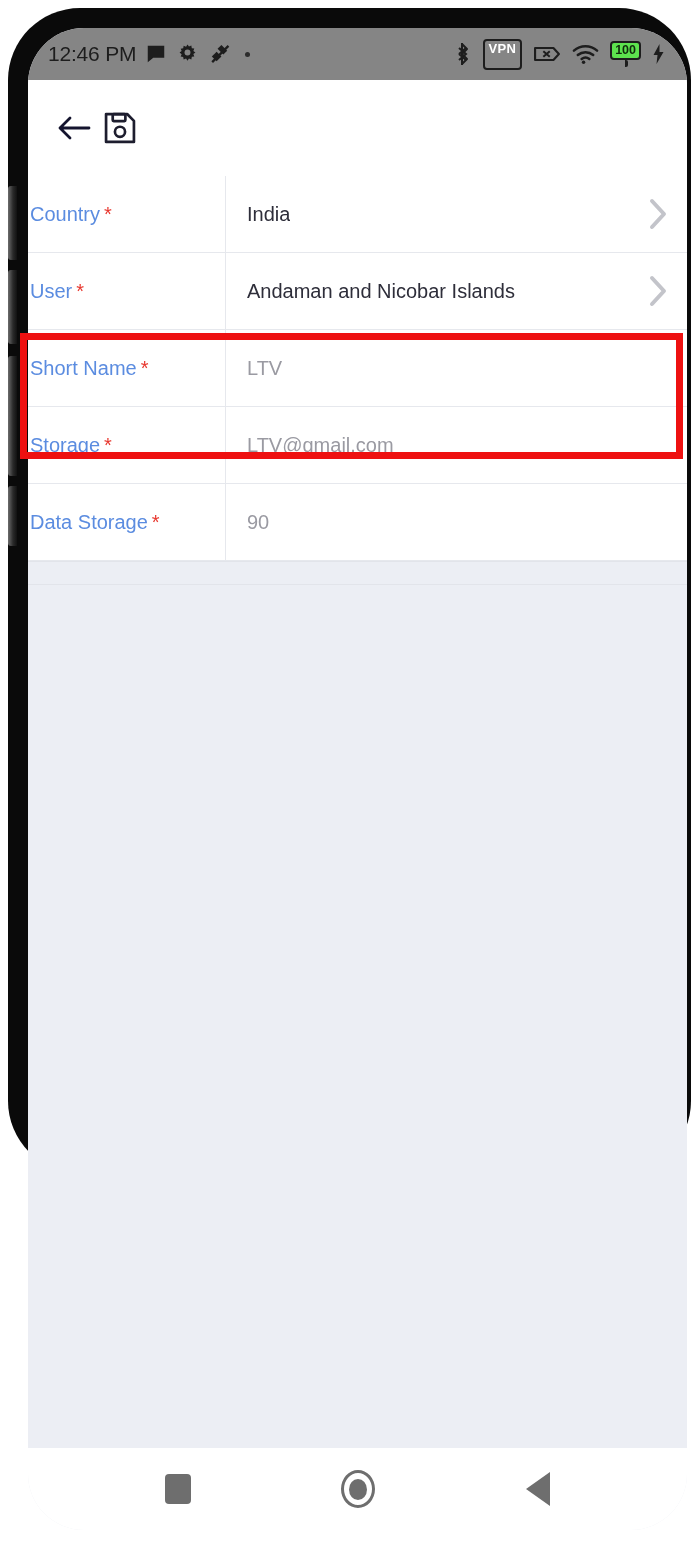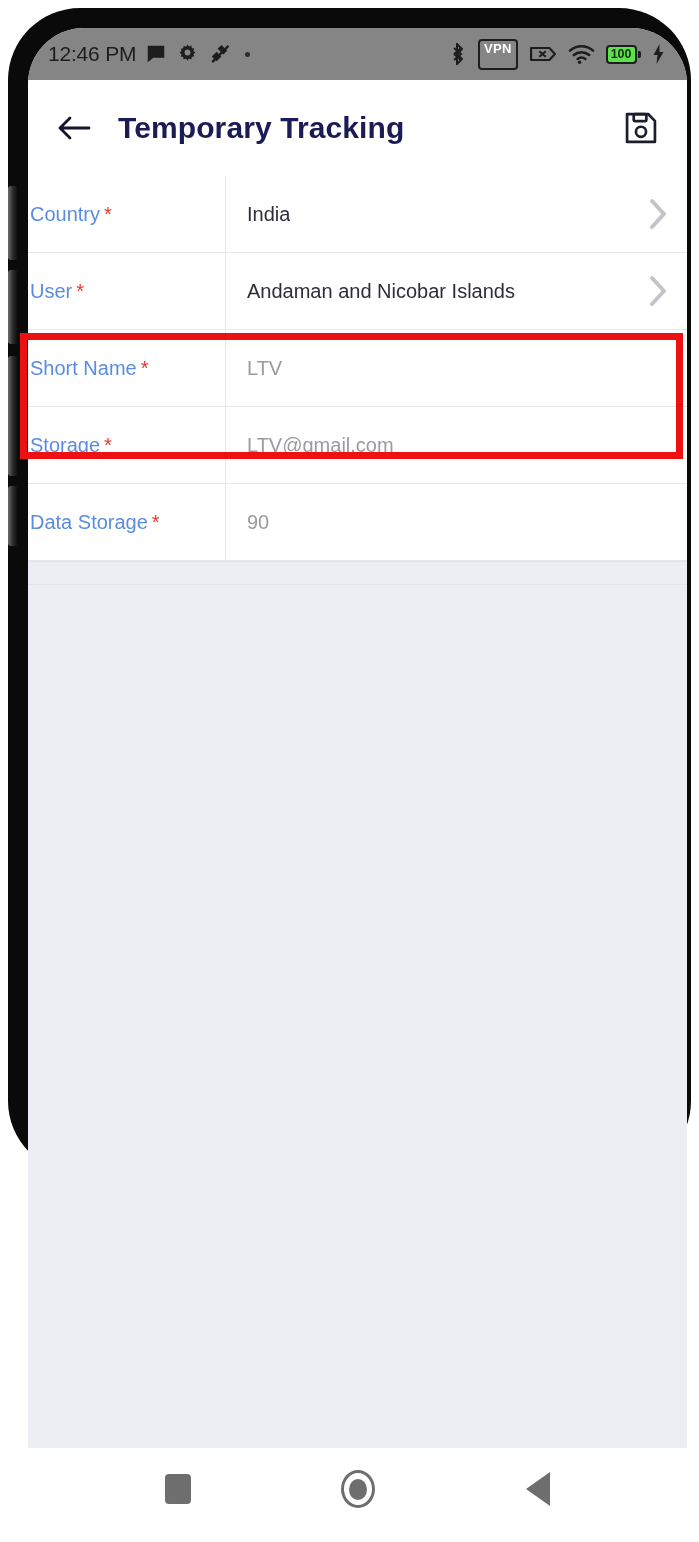--- a/index.html
+++ b/index.html
@@ -91,20 +91,21 @@
     padding: 0px 4px 12px;
     font-size: 13px;
     font-weight: bold;
     color: #ffffff;
     line-height: 15px;
     letter-spacing: 0.3px;
   }
   .batt {
     display: flex;
     align-items: center;
+    flex-direction: column;
   }
   .batt-body {
     border: 2.4px solid #1d1d1d;
     border-radius: 4px;
     background: #5de24e;
     font-size: 12.5px;
     font-weight: bold;
     color: #102c0c;
     padding: 0 3px;
     line-height: 15px;
@@ -349,21 +350,20 @@
         </svg>
       </div>
     </div>
 
     <div class="app-bar">
       <div class="back-btn">
         <svg width="34" height="28" viewBox="0 0 34 28">
           <path d="M13 4L3 14l10 10M3 14h29" stroke="#14142e" stroke-width="2.8" fill="none" stroke-linecap="round" stroke-linejoin="round"></path>
         </svg>
       </div>
-      <div class="app-title">Temporary Tracking</div>
       <div class="save-btn">
         <svg width="38" height="38" viewBox="0 0 24 24">
           <path d="M3.2 3.2h13.3l4.3 4.3v13.3H3.2z" stroke="#1d1d2e" stroke-width="1.7" fill="none" stroke-linejoin="round"></path>
           <rect x="7.4" y="3.2" width="8" height="4.4" rx="0.6" stroke="#1d1d2e" stroke-width="1.7" fill="none"></rect>
           <circle cx="12" cy="14.4" r="3.2" stroke="#1d1d2e" stroke-width="1.7" fill="none"></circle>
         </svg>
       </div>
     </div>
 
     <div class="form-area">

